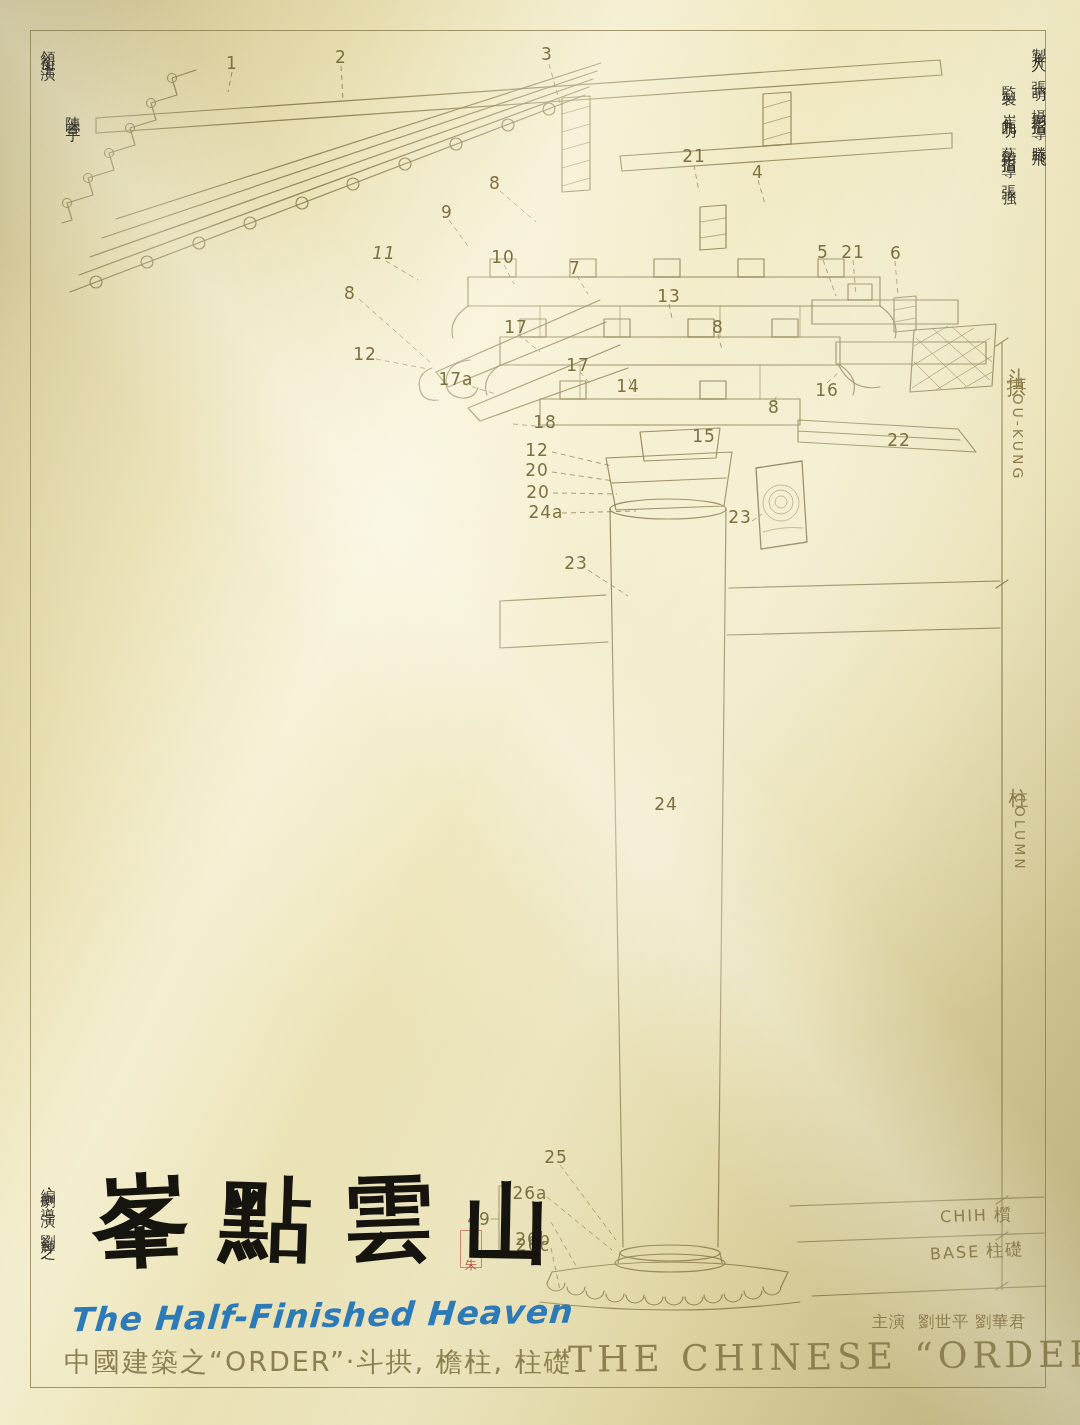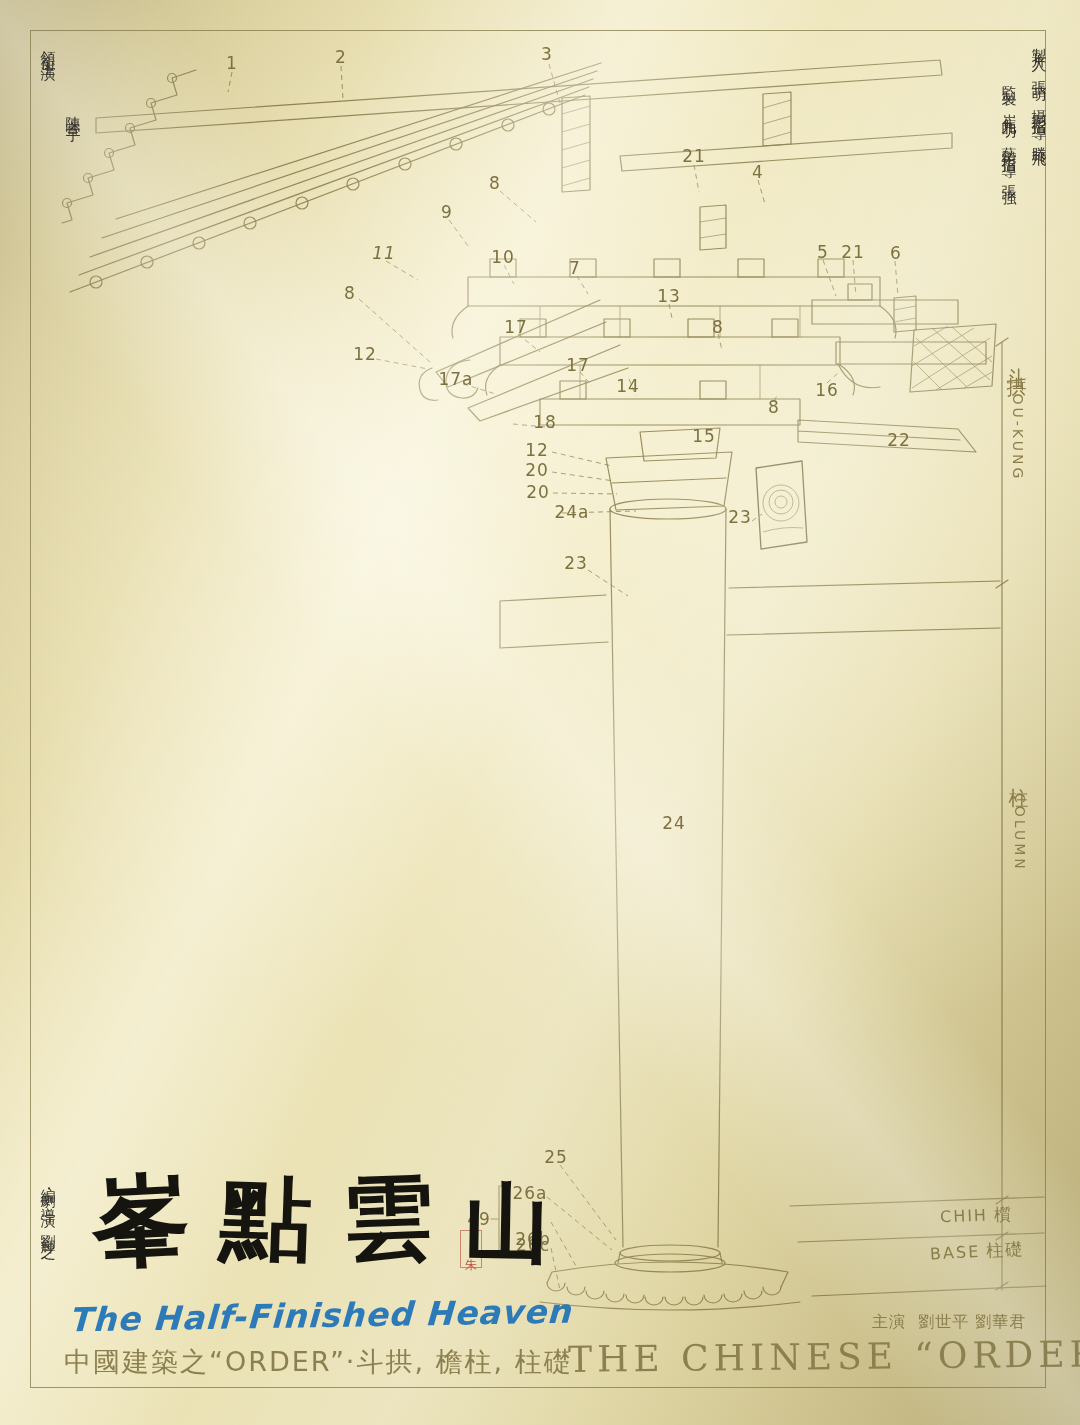--- a/index.html
+++ b/index.html
@@ -242,24 +242,24 @@
       <span class="pn" style="left: 628px; top: 372px; margin-top: 14px;">14</span>
       <span class="pn" style="left: 456px; top: 379px;">17a</span>
       <span class="pn" style="left: 827px; top: 390px;">16</span>
       <span class="pn" style="left: 774px; top: 407px;">8</span>
       <span class="pn" style="left: 501px; top: 422px; margin-left: 44px;">18</span>
       <span class="pn" style="left: 704px; top: 436px;">15</span>
       <span class="pn" style="left: 899px; top: 440px;">22</span>
       <span class="pn" style="left: 537px; top: 450px;">12</span>
       <span class="pn" style="left: 537px; top: 470px;">20</span>
       <span class="pn" style="left: 538px; top: 492px;">20</span>
-      <span class="pn" style="left: 572px; top: 512px;">24a</span>
+      <span class="pn" style="left: 546px; top: 512px;">24a</span>
       <span class="pn" style="left: 740px; top: 517px;">23</span>
       <span class="pn" style="left: 576px; top: 563px;">23</span>
-      <span class="pn" style="left: 666px; top: 823px; margin-left: 8px;">24</span>
+      <span class="pn" style="left: 666px; top: 804px;">24</span>
       <span class="pn" style="left: 556px; top: 1157px;">25</span>
       <span class="pn" style="left: 530px; top: 1193px;">26a</span>
       <span class="pn" style="left: 479px; top: 1219px;">49</span>
       <span class="pn" style="left: 533px; top: 1219px; margin-top: 20px;">26b</span>
       <span class="pn" style="left: 533px; top: 1245px;">26c</span>
     </div>
 
   <div class="credit top-left">
     <span class="vtext">領銜主演</span>
     <span class="vtext name">陳宣宇</span>

